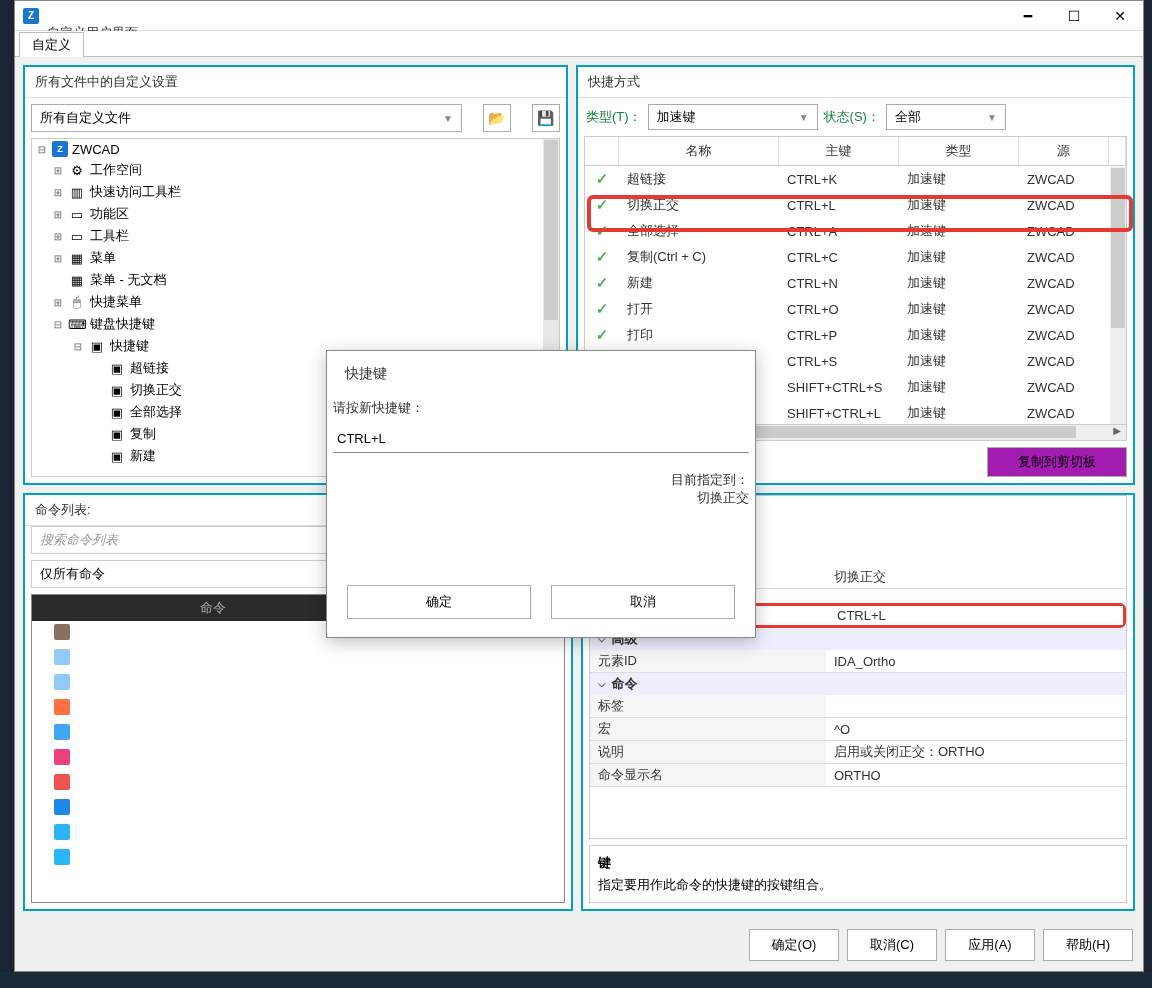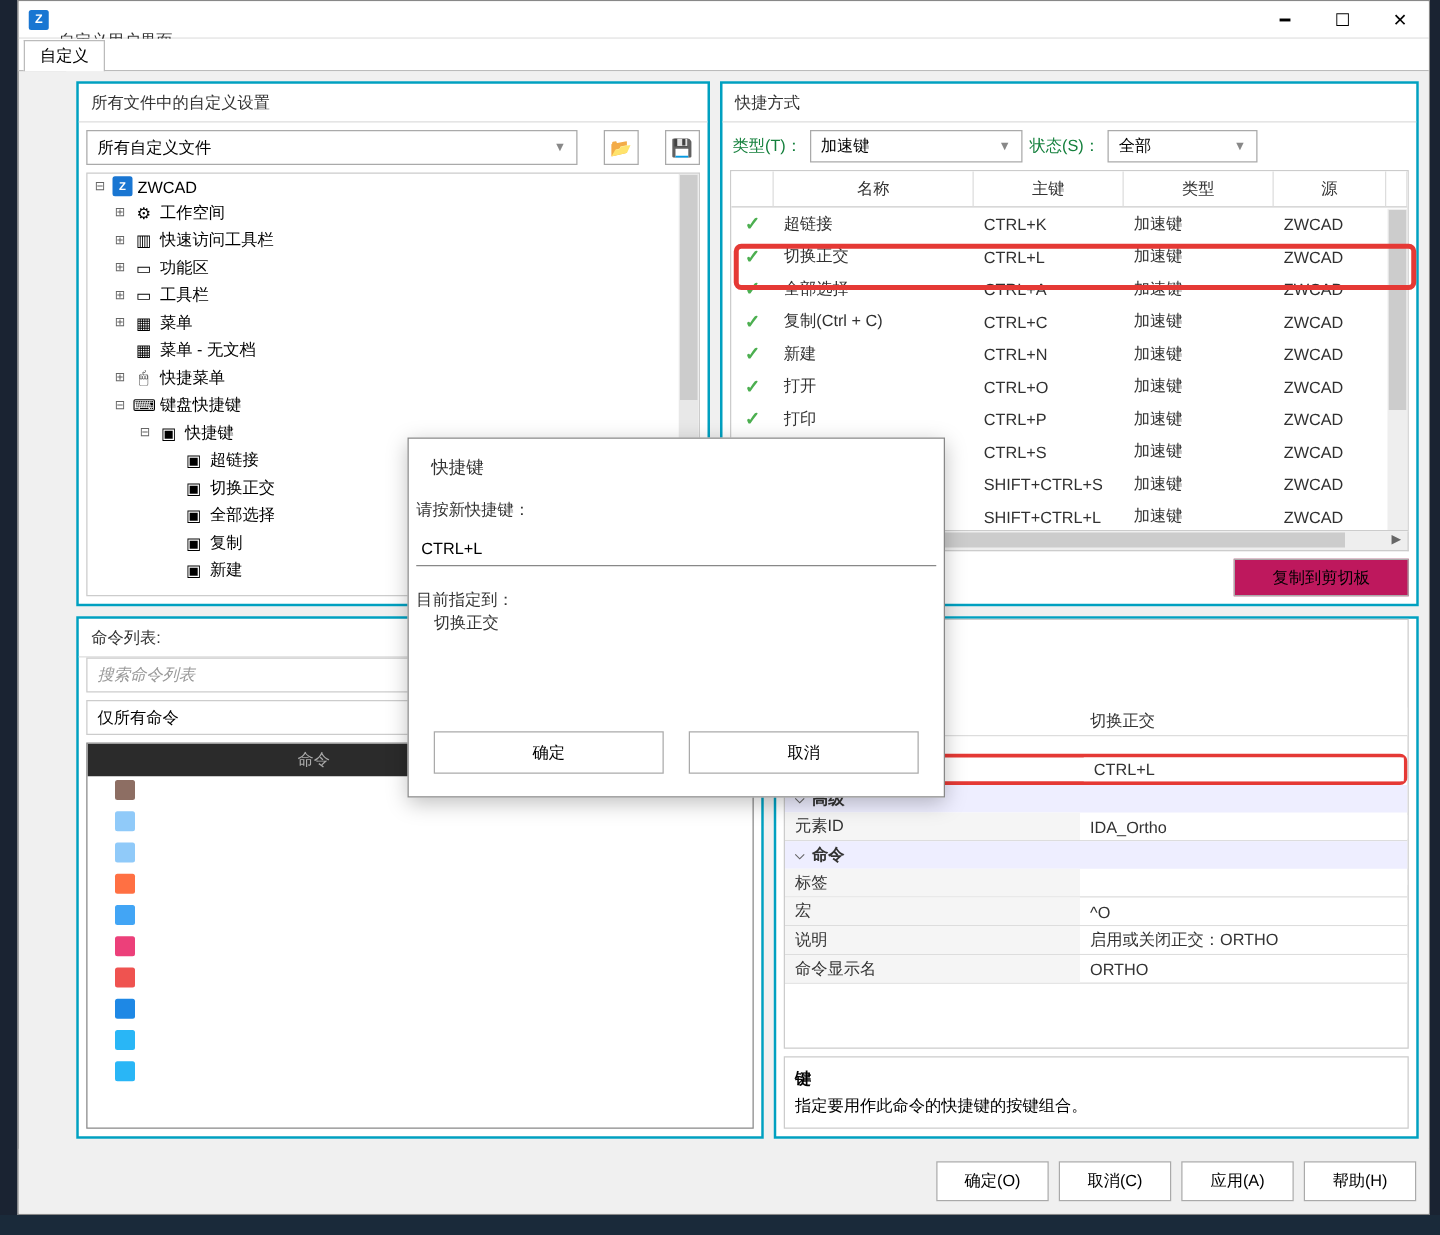--- a/index.html
+++ b/index.html
@@ -4,21 +4,21 @@
 <style>
 * { box-sizing: border-box; margin: 0; padding: 0; font-family: "Microsoft YaHei", Arial, sans-serif; font-size: 13px; }
 body { background: #1a2332; width: 1152px; height: 988px; overflow: hidden; position: relative; }
 .window { position: absolute; left: 14px; top: 0; width: 1130px; height: 972px; background: #f0f0f0; border: 1px solid #888; display: flex; flex-direction: column; }
 .titlebar { height: 30px; background: #fff; display: flex; align-items: center; padding-left: 8px; border-bottom: 1px solid #ddd; }
 .title-icon { width: 16px; height: 16px; background: #1976d2; border-radius: 2px; display: flex; align-items: center; justify-content: center; color: #fff; font-size: 10px; font-weight: bold; margin-right: 8px; }
 .title-text { flex: 1; color: #333; margin-top: 35px; }
 .win-ctrl { width: 46px; height: 30px; display: flex; align-items: center; justify-content: center; color: #000; font-size: 14px; }
 .tab-bar { height: 26px; background: #fff; display: flex; align-items: flex-end; padding-left: 4px; border-bottom: 1px solid #bbb; }
 .tab { background: #fff; border: 1px solid #bbb; border-bottom: none; padding: 3px 12px; font-size: 13px; position: relative; top: 1px; }
-.main-area { flex: 1; display: flex; flex-direction: column; padding: 8px; gap: 8px; background: #f0f0f0; overflow: hidden; margin-left: 38px; }
+.main-area { flex: 1; display: flex; flex-direction: column; padding: 8px; gap: 8px; background: #f0f0f0; overflow: hidden; }
 .upper { display: flex; gap: 8px; height: 420px; }
 .panel { border: 2px solid #00a0c0; background: #fff; display: flex; flex-direction: column; }
 .panel-left { width: 550px; }
 .panel-right { flex: 1; }
 .panel-title { padding: 6px 10px; color: #333; border-bottom: 1px solid #ddd; font-size: 13px; }
 .panel-toolbar { padding: 6px; display: flex; gap: 21px; align-items: flex-start; }
 .combo { flex: 1; border: 1px solid #aaa; padding: 4px 8px; background: #fff; display: flex; justify-content: space-between; align-items: center; }
 .combo-arrow { color: #888; font-size: 10px; }
 .icon-btn { width: 28px; height: 28px; border: 1px solid #aaa; background: #fff; display: flex; align-items: center; justify-content: center; font-size: 14px; }
 .tree-area { flex: 1; overflow: auto; border: 1px solid #ccc; margin: 0 6px 6px 6px; position: relative; }
@@ -47,21 +47,21 @@
 .st-rows { }
 .st-row { display: flex; align-items: center; height: 26px; }
 .st-row .chk { width: 34px; text-align: center; color: #4caf50; font-size: 15px; font-weight: bold; }
 .st-row .c { padding: 0 8px; color: #313131; font-size: 13px; }
 .table-scroll { position: absolute; right: 0; top: 30px; bottom: 0; width: 16px; background: #eee; }
 .table-thumb { background: #ccc; width: 14px; height: 160px; margin: 1px auto 0; }
 .hscroll { height: 16px; background: #eee; margin: 0 6px; position: relative; border: 1px solid #ccc; border-top: none; }
 .hthumb { position: absolute; left: 1px; top: 1px; height: 12px; width: 490px; background: #ccc; }
 .harrow { position: absolute; right: 1px; top: 0; width: 16px; height: 14px; text-align: center; font-size: 10px; color: #666; }
 .copy-btn-row { padding: 6px; display: flex; justify-content: flex-end; }
-.btn { border: 1px solid #aaa; padding: 5px 30px; background: #be185d; }
+.btn { border: 1px solid #aaa; padding: 5px 30px; background: #a21caf; }
 .lower { display: flex; gap: 8px; flex: 1; }
 .panel-bl { width: 550px; }
 .panel-br { flex: 1; }
 .cmd-search { border: 1px solid #ccc; margin: 0 6px; padding: 4px 8px; color: #999; font-style: italic; }
 .cmd-filter { border: 1px solid #ccc; margin: 6px; padding: 4px 8px; display: flex; justify-content: space-between; align-items: center; }
 .cmd-table { flex: 1; margin: 0 6px 6px 6px; border: 1px solid #888; background: #fff; overflow: hidden; }
 .cmd-header { display: flex; background: #2b2b2b; color: #aaa; height: 26px; align-items: center; }
 .cmd-header .ch1 { width: 70px; }
 .cmd-header .ch2 { flex: 1; text-align: center; }
 .cmd-header .ch3 { width: 240px; }
@@ -80,21 +80,21 @@
 .prop-desc .t { font-weight: bold; margin-bottom: 4px; }
 .footer { padding: 10px; display: flex; justify-content: flex-end; gap: 8px; background: #f0f0f0; }
 .fbtn { border: 1px solid #aaa; padding: 6px 12px; width: 90px; text-align: center; background: #fff; }
 
 
 .dialog { position: absolute; left: 326px; top: 350px; width: 430px; background: #fff; border: 1px solid #888; box-shadow: 0 4px 16px rgba(0,0,0,0.25); padding: 0; }
 .dlg-title { padding: 14px 18px 8px; color: #333; font-size: 14px; }
 .dlg-body { padding: 8px 6px 18px; }
 .dlg-lbl { margin-bottom: 8px; color: #333; }
 .dlg-input { border: 1px solid #888; border-top: none; border-left: none; border-right: none; border-bottom: 1px solid #888; width: 100%; padding: 6px 4px; margin-bottom: 18px; }
-.dlg-assign { margin-bottom: 60px; }
+.dlg-assign { margin-bottom: 60px; text-align: right; }
 .dlg-assign .t { color: #333; }
 .dlg-assign .v { padding-left: 14px; color: #333; }
 .dlg-buttons { display: flex; justify-content: space-between; padding: 0 20px 18px; gap: 20px; }
 .dlg-btn { flex: 1; padding: 7px 0; border: 1px solid #aaa; background: #fff; text-align: center; }
 .highlighted-row { position: absolute; left: 587px; top: 195px; width: 546px; height: 37px; border: 4px solid #e53935; border-radius: 6px; pointer-events: none; }
 .taskbar { position: absolute; left: 0; bottom: 0; width: 1152px; height: 16px; background: #1a2a3a; }
 </style>
 </head>
 <body>
 

